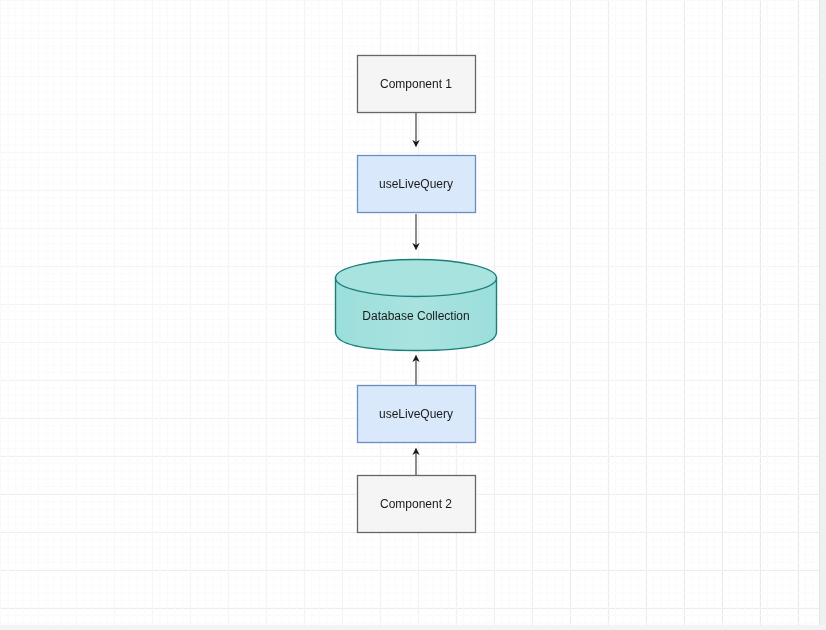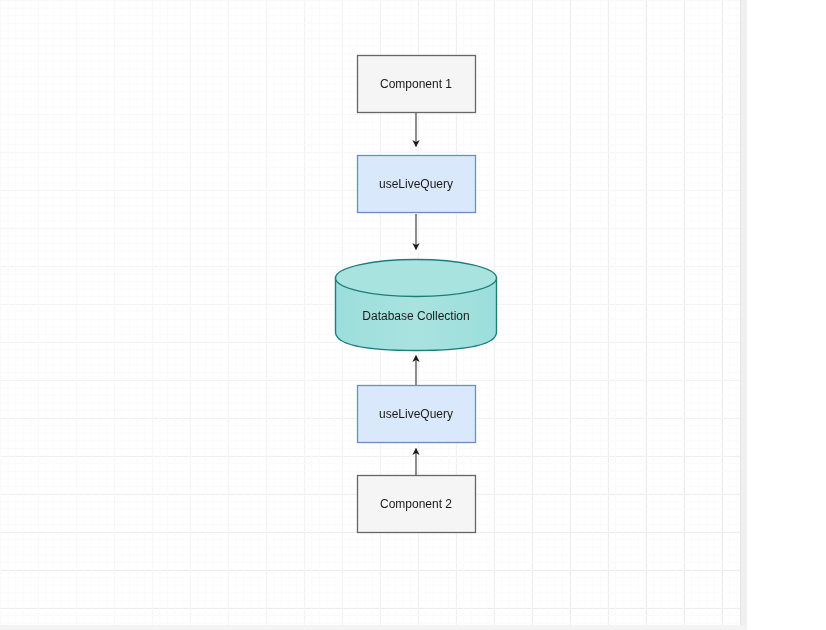--- a/index.html
+++ b/index.html
@@ -5,21 +5,21 @@
   html, body {
     margin: 0;
     padding: 0;
     background: #ffffff;
   }
   body {
     font-family: "Liberation Sans", sans-serif;
   }
   #canvas {
     position: relative;
-    width: 747px;
+    width: 826px;
     height: 630px;
     overflow: hidden;
     background-color: #ffffff;
     background-image:
       linear-gradient(to right, #fafafa 1px, transparent 1px),
       linear-gradient(to bottom, #fafafa 1px, transparent 1px),
       linear-gradient(to right, #e0e0e0 1px, transparent 1px),
       linear-gradient(to bottom, #e0e0e0 1px, transparent 1px);
     background-size:
       7.6px 7.6px,

